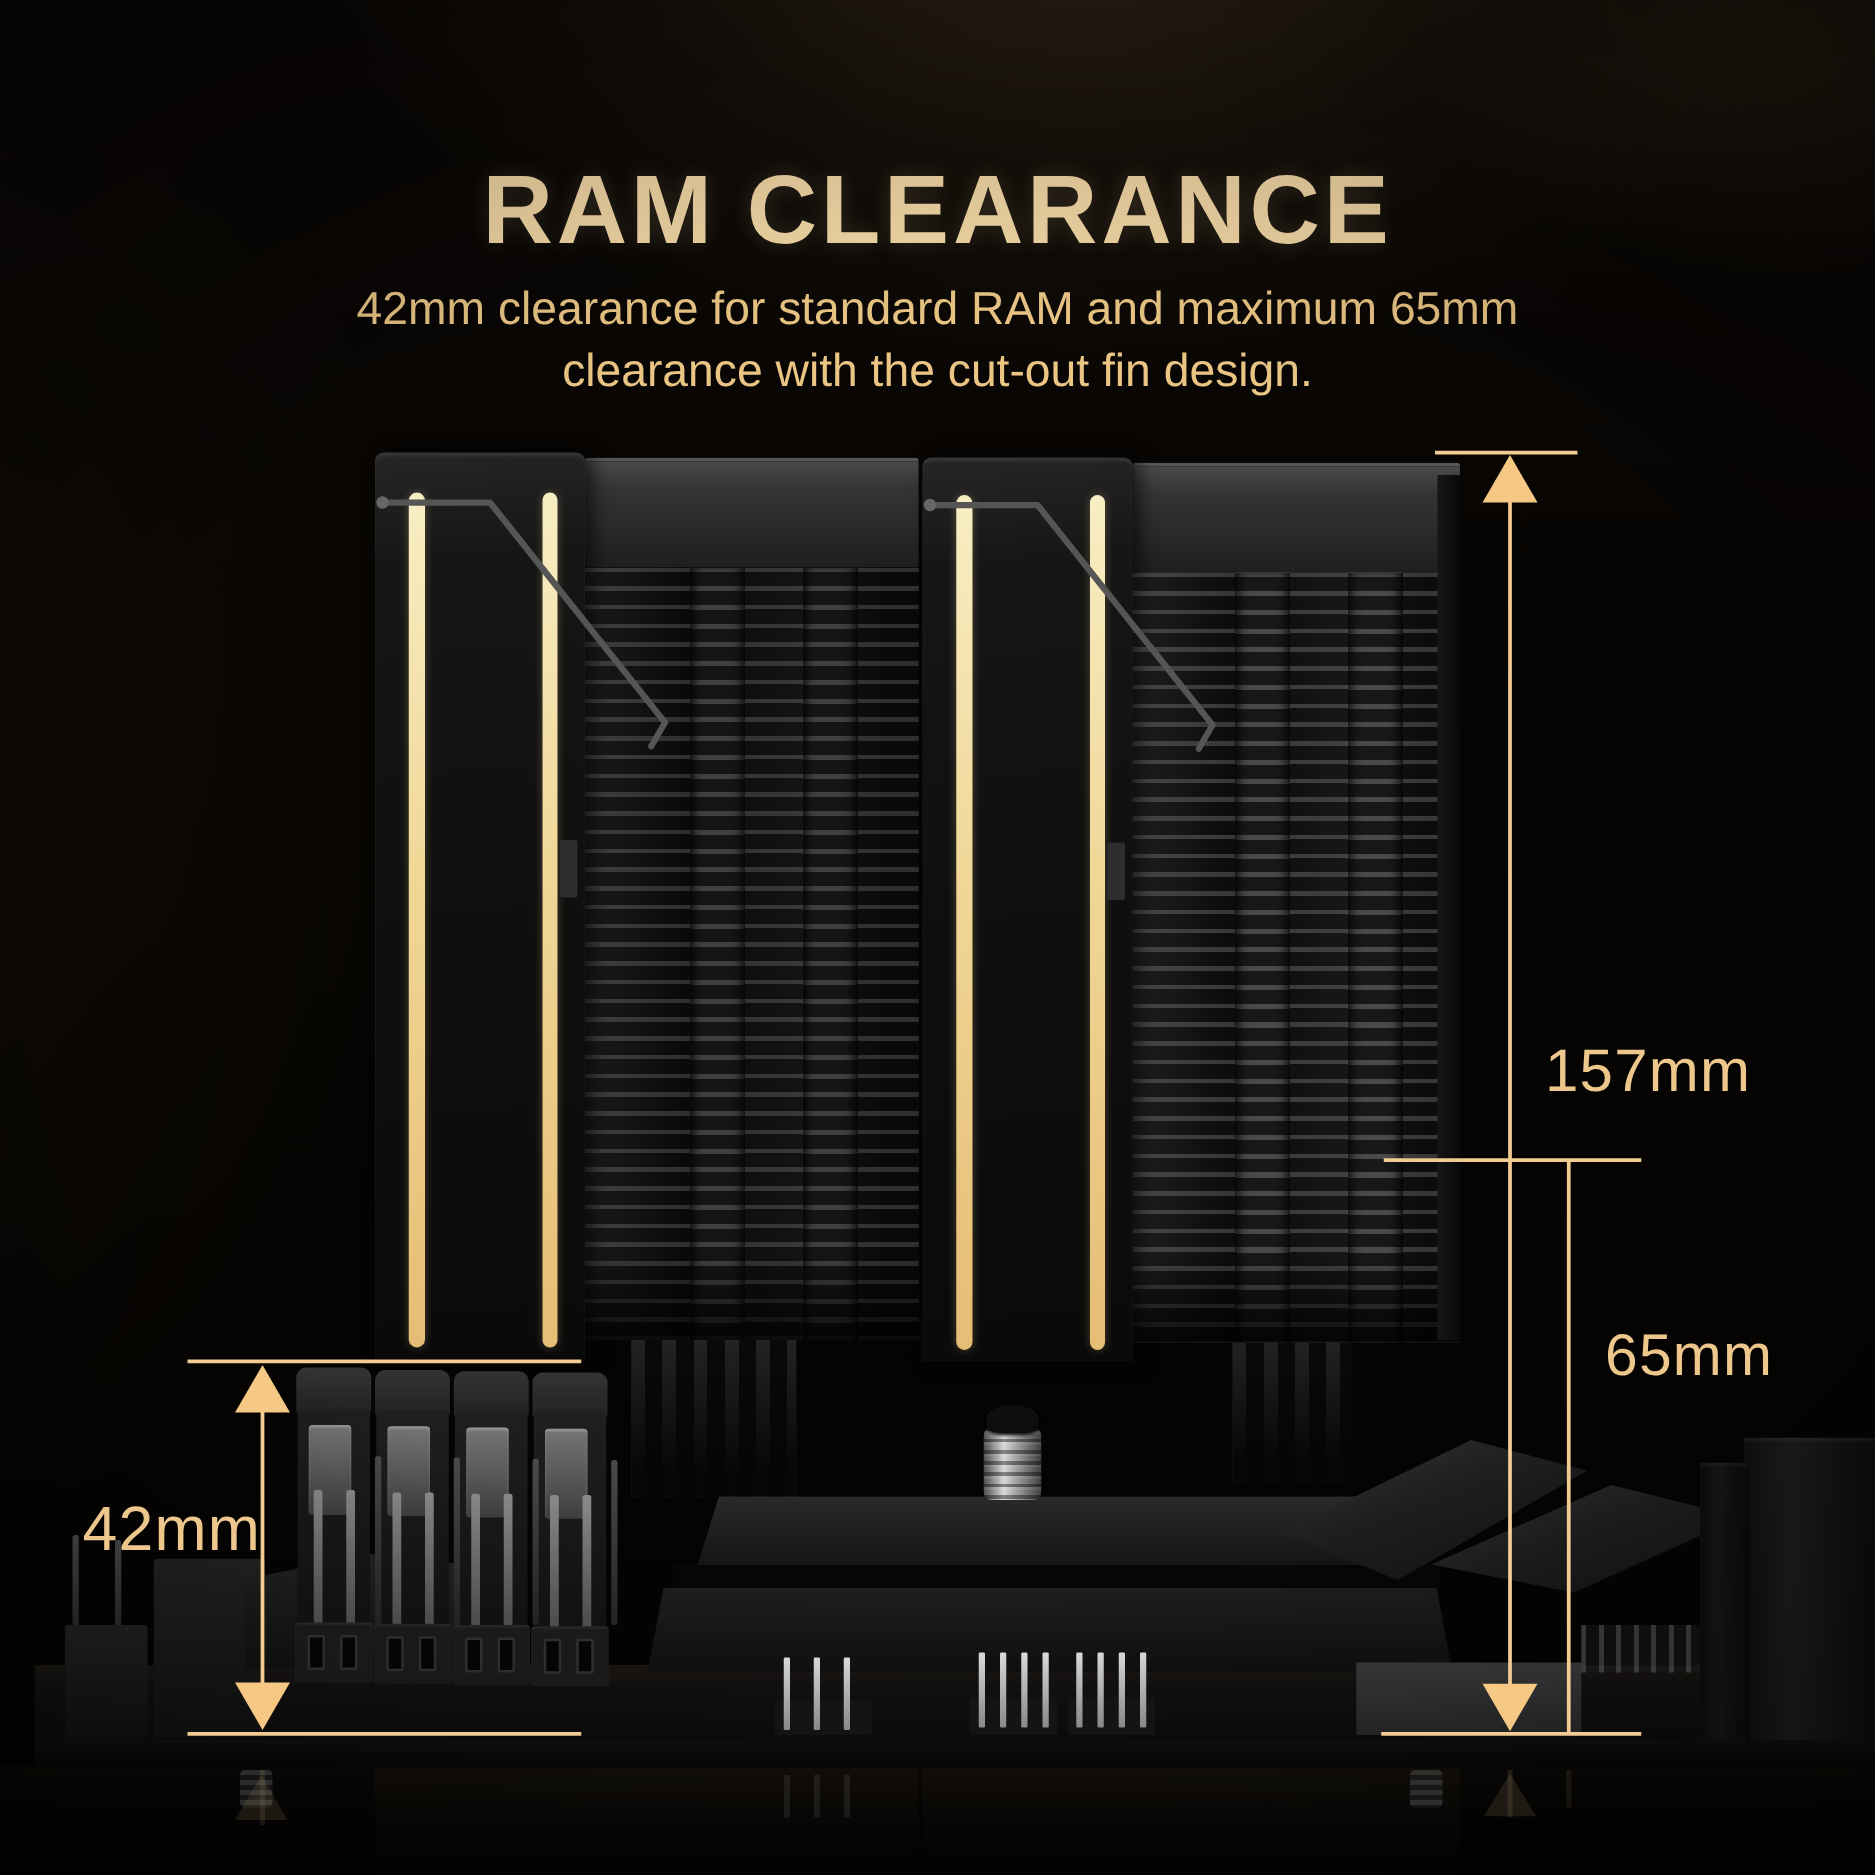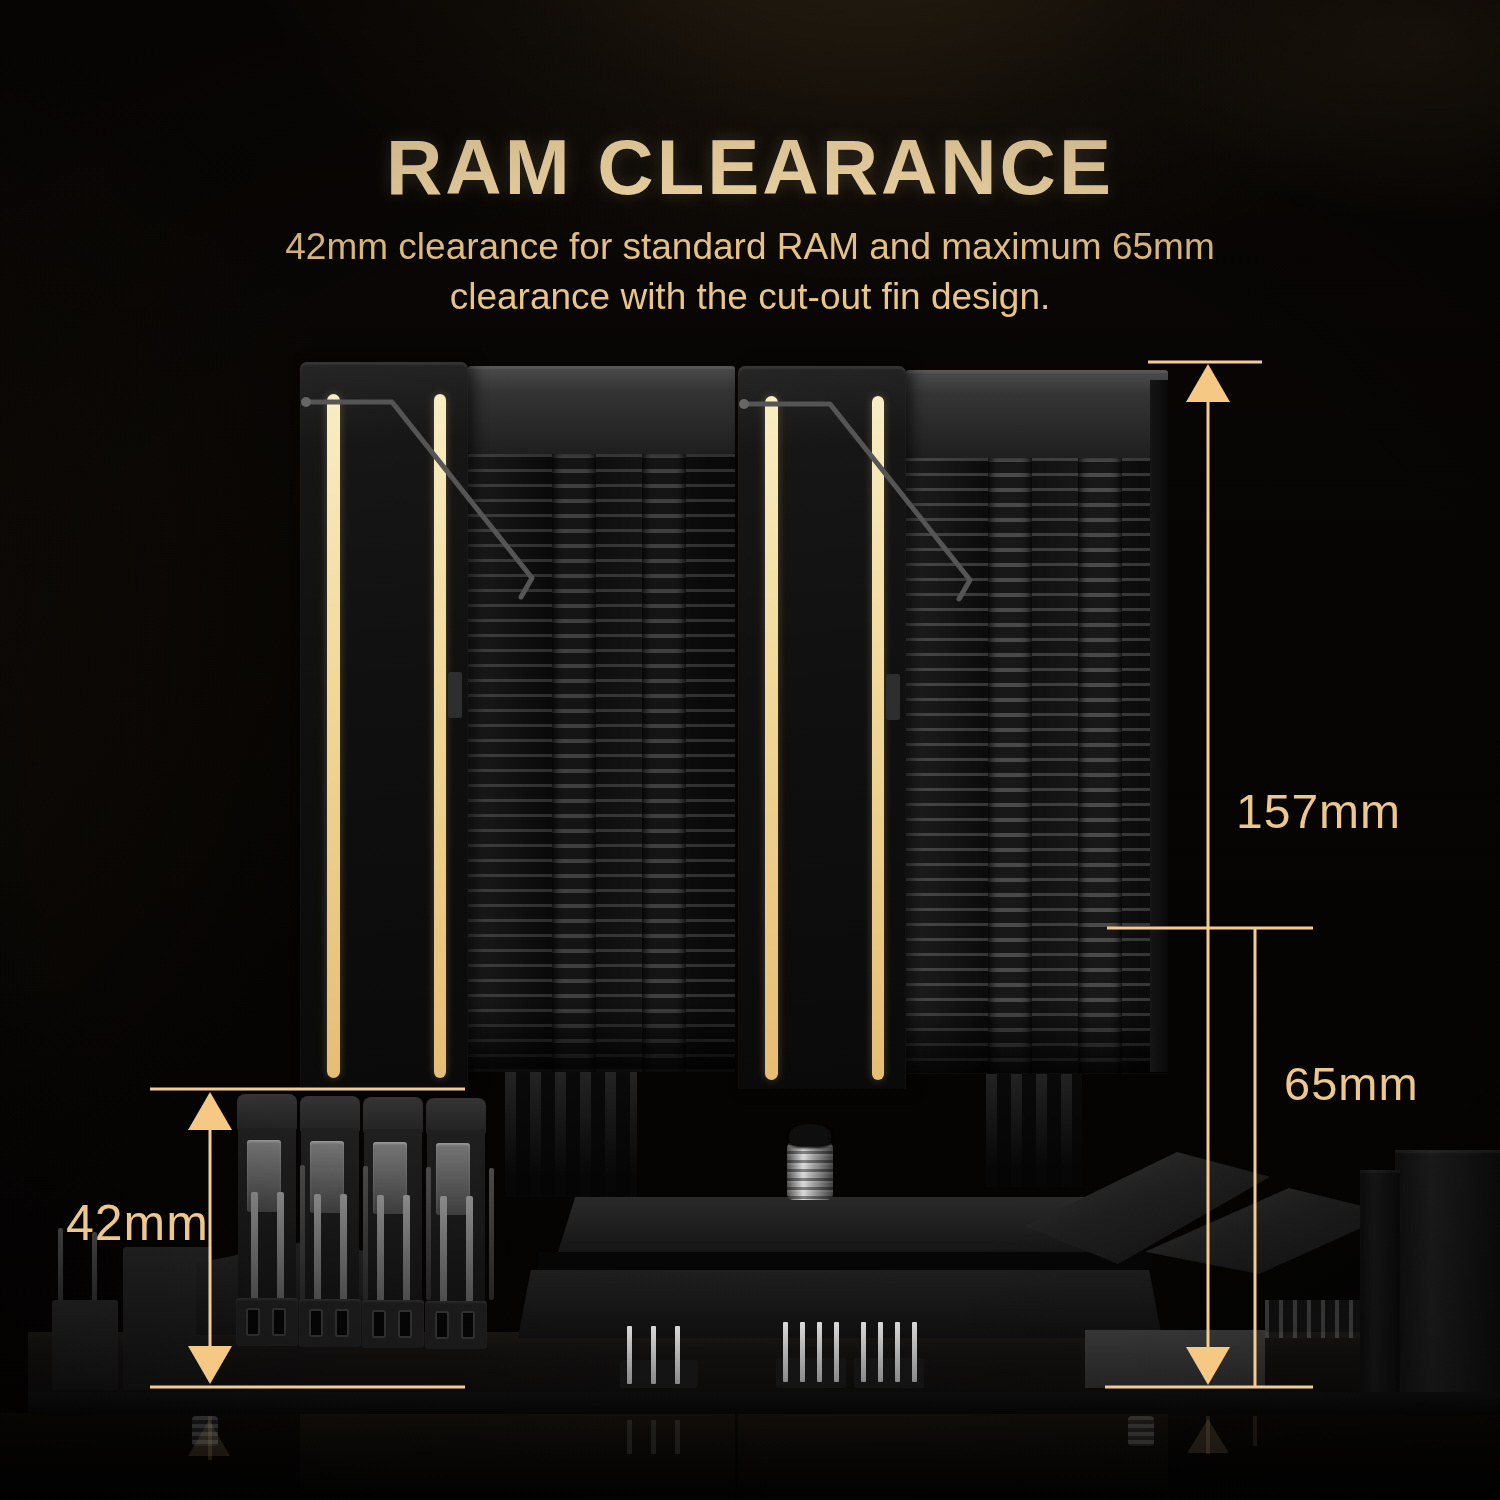--- a/index.html
+++ b/index.html
@@ -99,21 +99,21 @@
   .conn-box{background:linear-gradient(180deg,#232323,#121212);border-radius:3px;}
 
   
   .refl{opacity:.14;}
   .refl-line{background:#f2cc92;}
   .refl-soft{background:linear-gradient(180deg,rgba(70,58,42,.14),rgba(0,0,0,0));}
 
   
   .dim-label{color:#edc78c;white-space:nowrap;letter-spacing:1px;}
   #label-42{left:66px;top:1194px;font-size:50px;}
-  #label-157{left:1236px;top:784px;font-size:48px;}
+  #label-157{left:1236px;top:830px;font-size:48px;}
   #label-65{left:1284px;top:1056px;font-size:47px;}
 
   svg{overflow:visible;}
   .dim-svg{left:0;top:0;pointer-events:none;}
 </style>
 </head>
 <body>
 
 <div id="stage">
 

